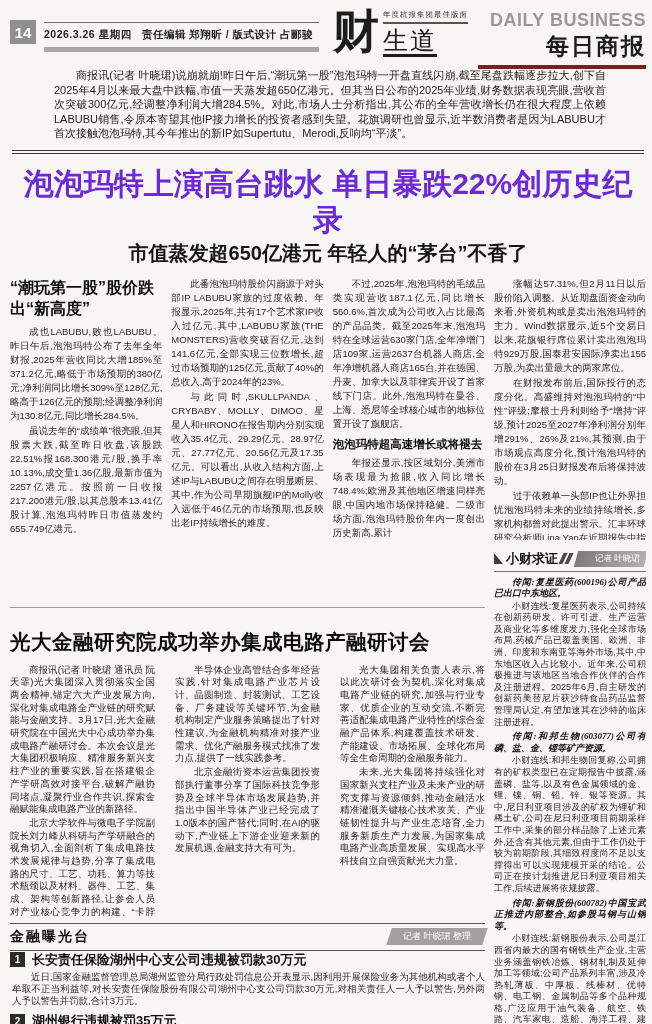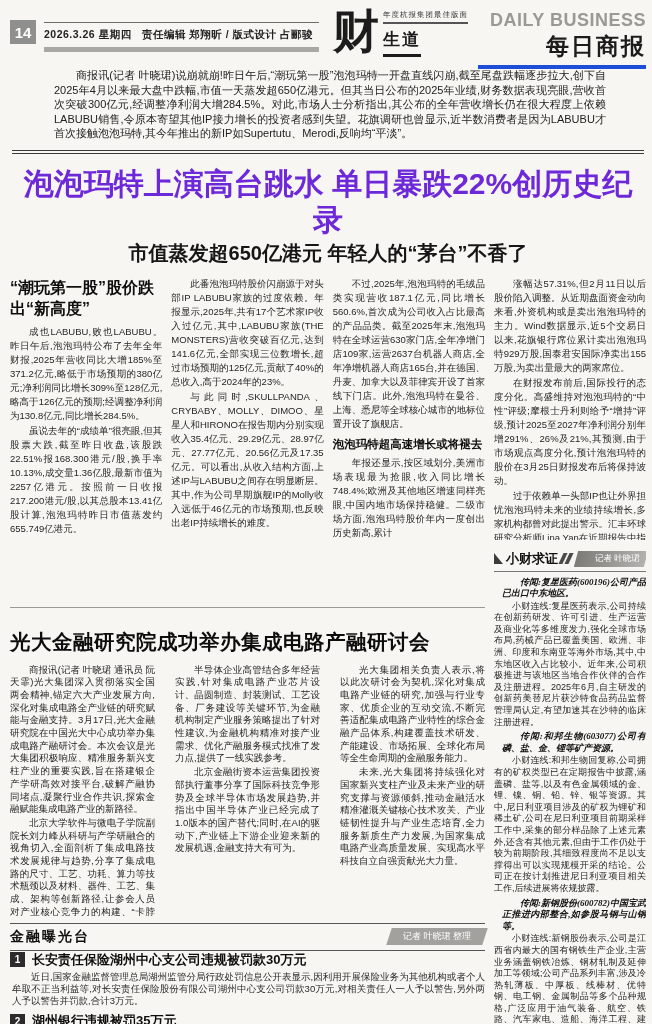--- a/index.html
+++ b/index.html
@@ -16,26 +16,26 @@
     font-size:15px;display:flex;align-items:center;justify-content:center;margin-top:12px;}
   .date-wrap{flex:1;margin-left:8px;margin-top:14px;}
   .thin-rule{border-top:1.5px solid #6d6d6b;margin-bottom:5px;}
   .date-line{font-size:10.5px;font-weight:bold;color:#222;letter-spacing:.5px;white-space:nowrap;}
   .thick-rule{height:5px;background:#a9a8a4;margin-top:5px;}
   .masthead{display:flex;align-items:flex-start;margin:0 10px 0 14px;}
   .mh-char{font-size:46px;font-weight:bold;line-height:48px;font-family:"Liberation Serif",serif;}
   .mh-right{margin-left:4px;margin-top:2px;}
   .mh-tag{font-size:7.5px;color:#333;letter-spacing:1px;border-bottom:2px solid #555;
     padding-bottom:2px;margin-bottom:2px;white-space:nowrap;}
-  .mh-rest{font-size:17px;font-weight:bold;letter-spacing:2px;border-bottom:3px solid #1c1c1c;
+  .mh-rest{font-size:25px;font-weight:normal;letter-spacing:2px;border-bottom:3px solid #1c1c1c;
     display:inline-block;line-height:28px;}
   .brand{text-align:right;width:168px;margin-top:2px;}
   .brand-en{font-size:18px;font-weight:bold;color:#9a9995;letter-spacing:.5px;}
   .brand-cn{font-size:23px;font-weight:bold;letter-spacing:2px;font-family:"Liberation Serif",serif;
-    border-bottom:4px solid #1d4ed8;padding-bottom:3px;}
+    border-bottom:4px solid #7f1d1d;padding-bottom:3px;}
   
   .lead{margin:8px 40px 0 44px;font-size:11px;line-height:14.5px;text-align:justify;color:#222;}
   .lead p{margin:0;text-indent:2em;}
   .dbl{height:4px;border-top:1.5px solid #3a3a3a;border-bottom:1.5px solid #3a3a3a;margin:9px 2px 0 2px;}
   
   .headline{ text-align:center;font-weight:bold;font-size:30px;letter-spacing:0;
     margin:12px 0 2px 0;line-height:36px;color:#6d28d9;font-family:"Liberation Sans",sans-serif;}
   .subheadline{text-align:center;font-weight:bold;font-size:20px;margin:2px 0 10px 0;color:#161616;}
   
   .body-wrap{display:flex;gap:9px;margin-top:4px;}
@@ -69,21 +69,21 @@
   
   .sq{flex:1;display:flex;flex-direction:column;margin-top:10px;overflow:hidden;}
   .sq-head{display:flex;align-items:center;border-bottom:1px solid #777;padding-bottom:3px;margin-bottom:5px;}
   .sq-tri{width:0;height:0;border-left:9px solid #3c3c3c;border-top:11px solid transparent;flex:0 0 auto;}
   .sq-label{font-size:13px;font-weight:bold;margin:0 3px 0 3px;white-space:nowrap;color:#111;}
   .sq-slash{width:4px;height:11px;background:#4a4a4a;transform:skewX(-25deg);margin-right:2px;flex:0 0 auto;}
   .sq-bar{flex:1;background:linear-gradient(90deg,#7c7b78,#b3b2ae);color:#fff;font-size:8.5px;
     text-align:right;padding:2px 6px;transform:skewX(-15deg);margin-left:3px;white-space:nowrap;overflow:hidden;}
   .sq-bar span{display:inline-block;transform:skewX(15deg);}
   .sq-body{flex:1;overflow:hidden;}
-  .sq-q{font-size:9px;line-height:11.6px;font-weight:bold;text-align:justify;text-indent:2em;margin:0 0 1px 8px;color:#111;
+  .sq-q{font-size:9px;line-height:11.6px;font-weight:bold;text-align:justify;text-indent:2em;margin:0 0 1px 0;color:#111;
     font-family:"Liberation Serif",serif;font-style:italic;}
   .sq-a{font-size:9px;line-height:11.6px;text-align:justify;text-indent:2em;margin:0 0 3px 0;color:#262626;}
 </style>
 </head>
 <body>
 
 <div class="page">
 
   <header class="page-head">
     <div class="ph-left">

